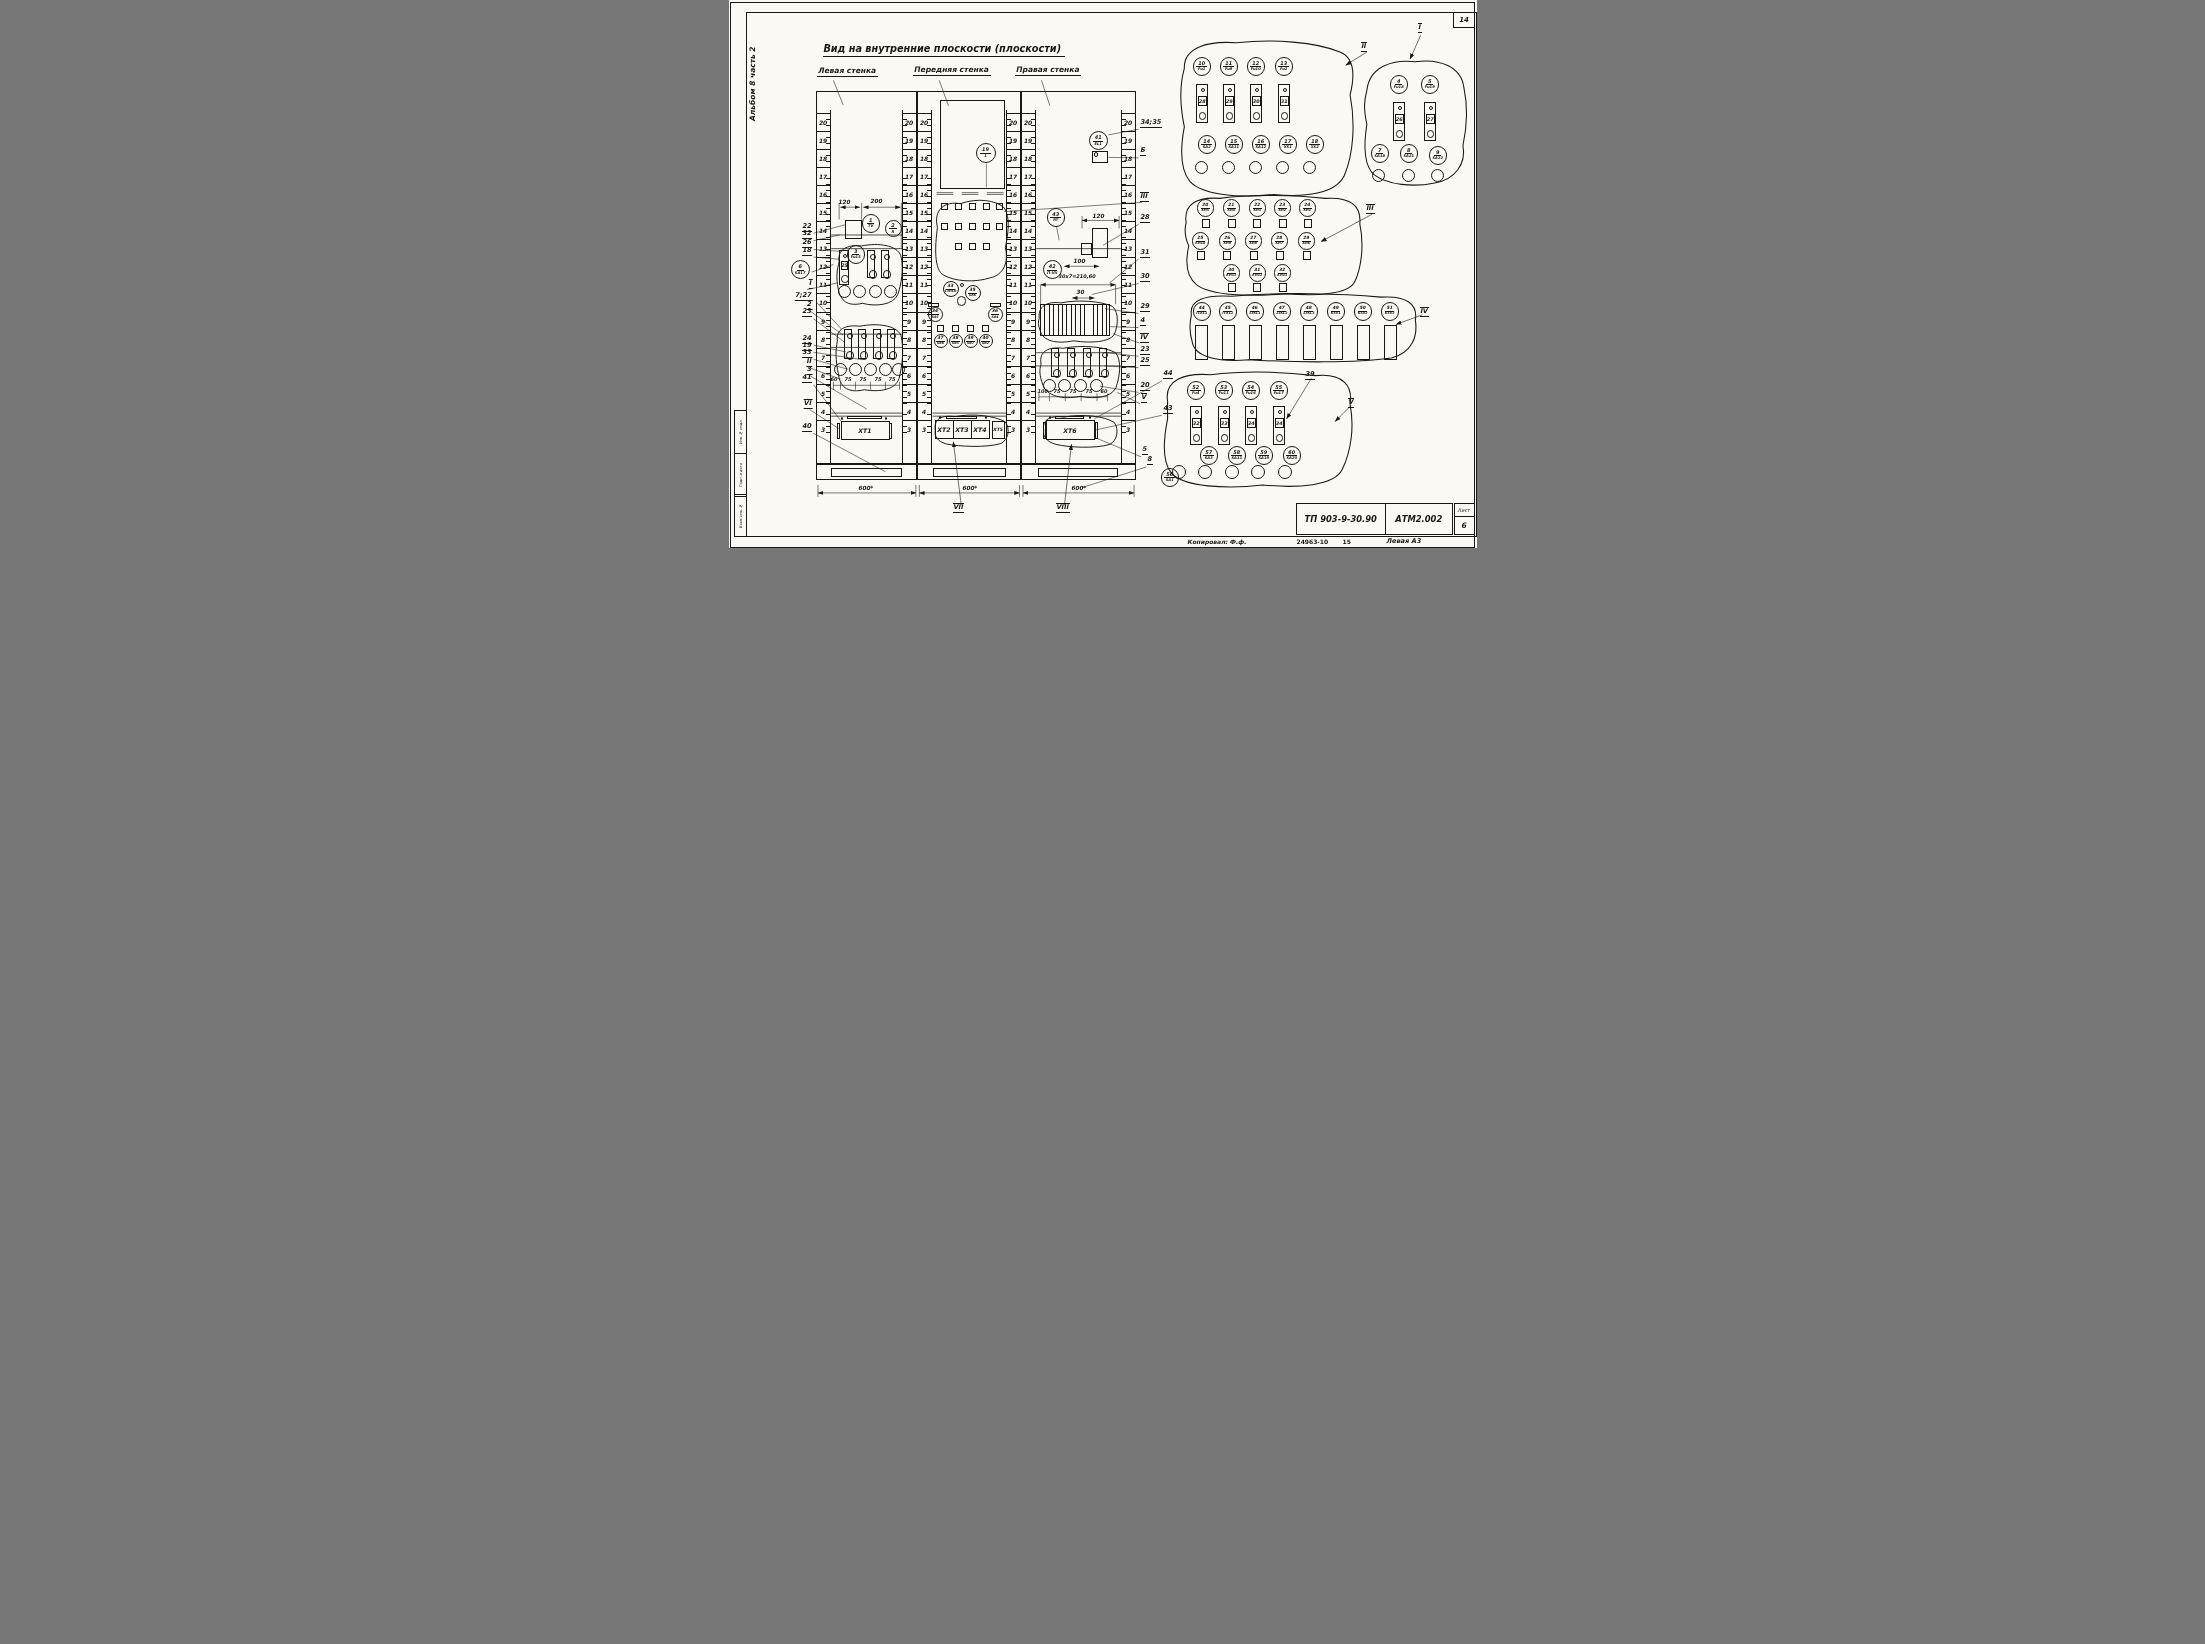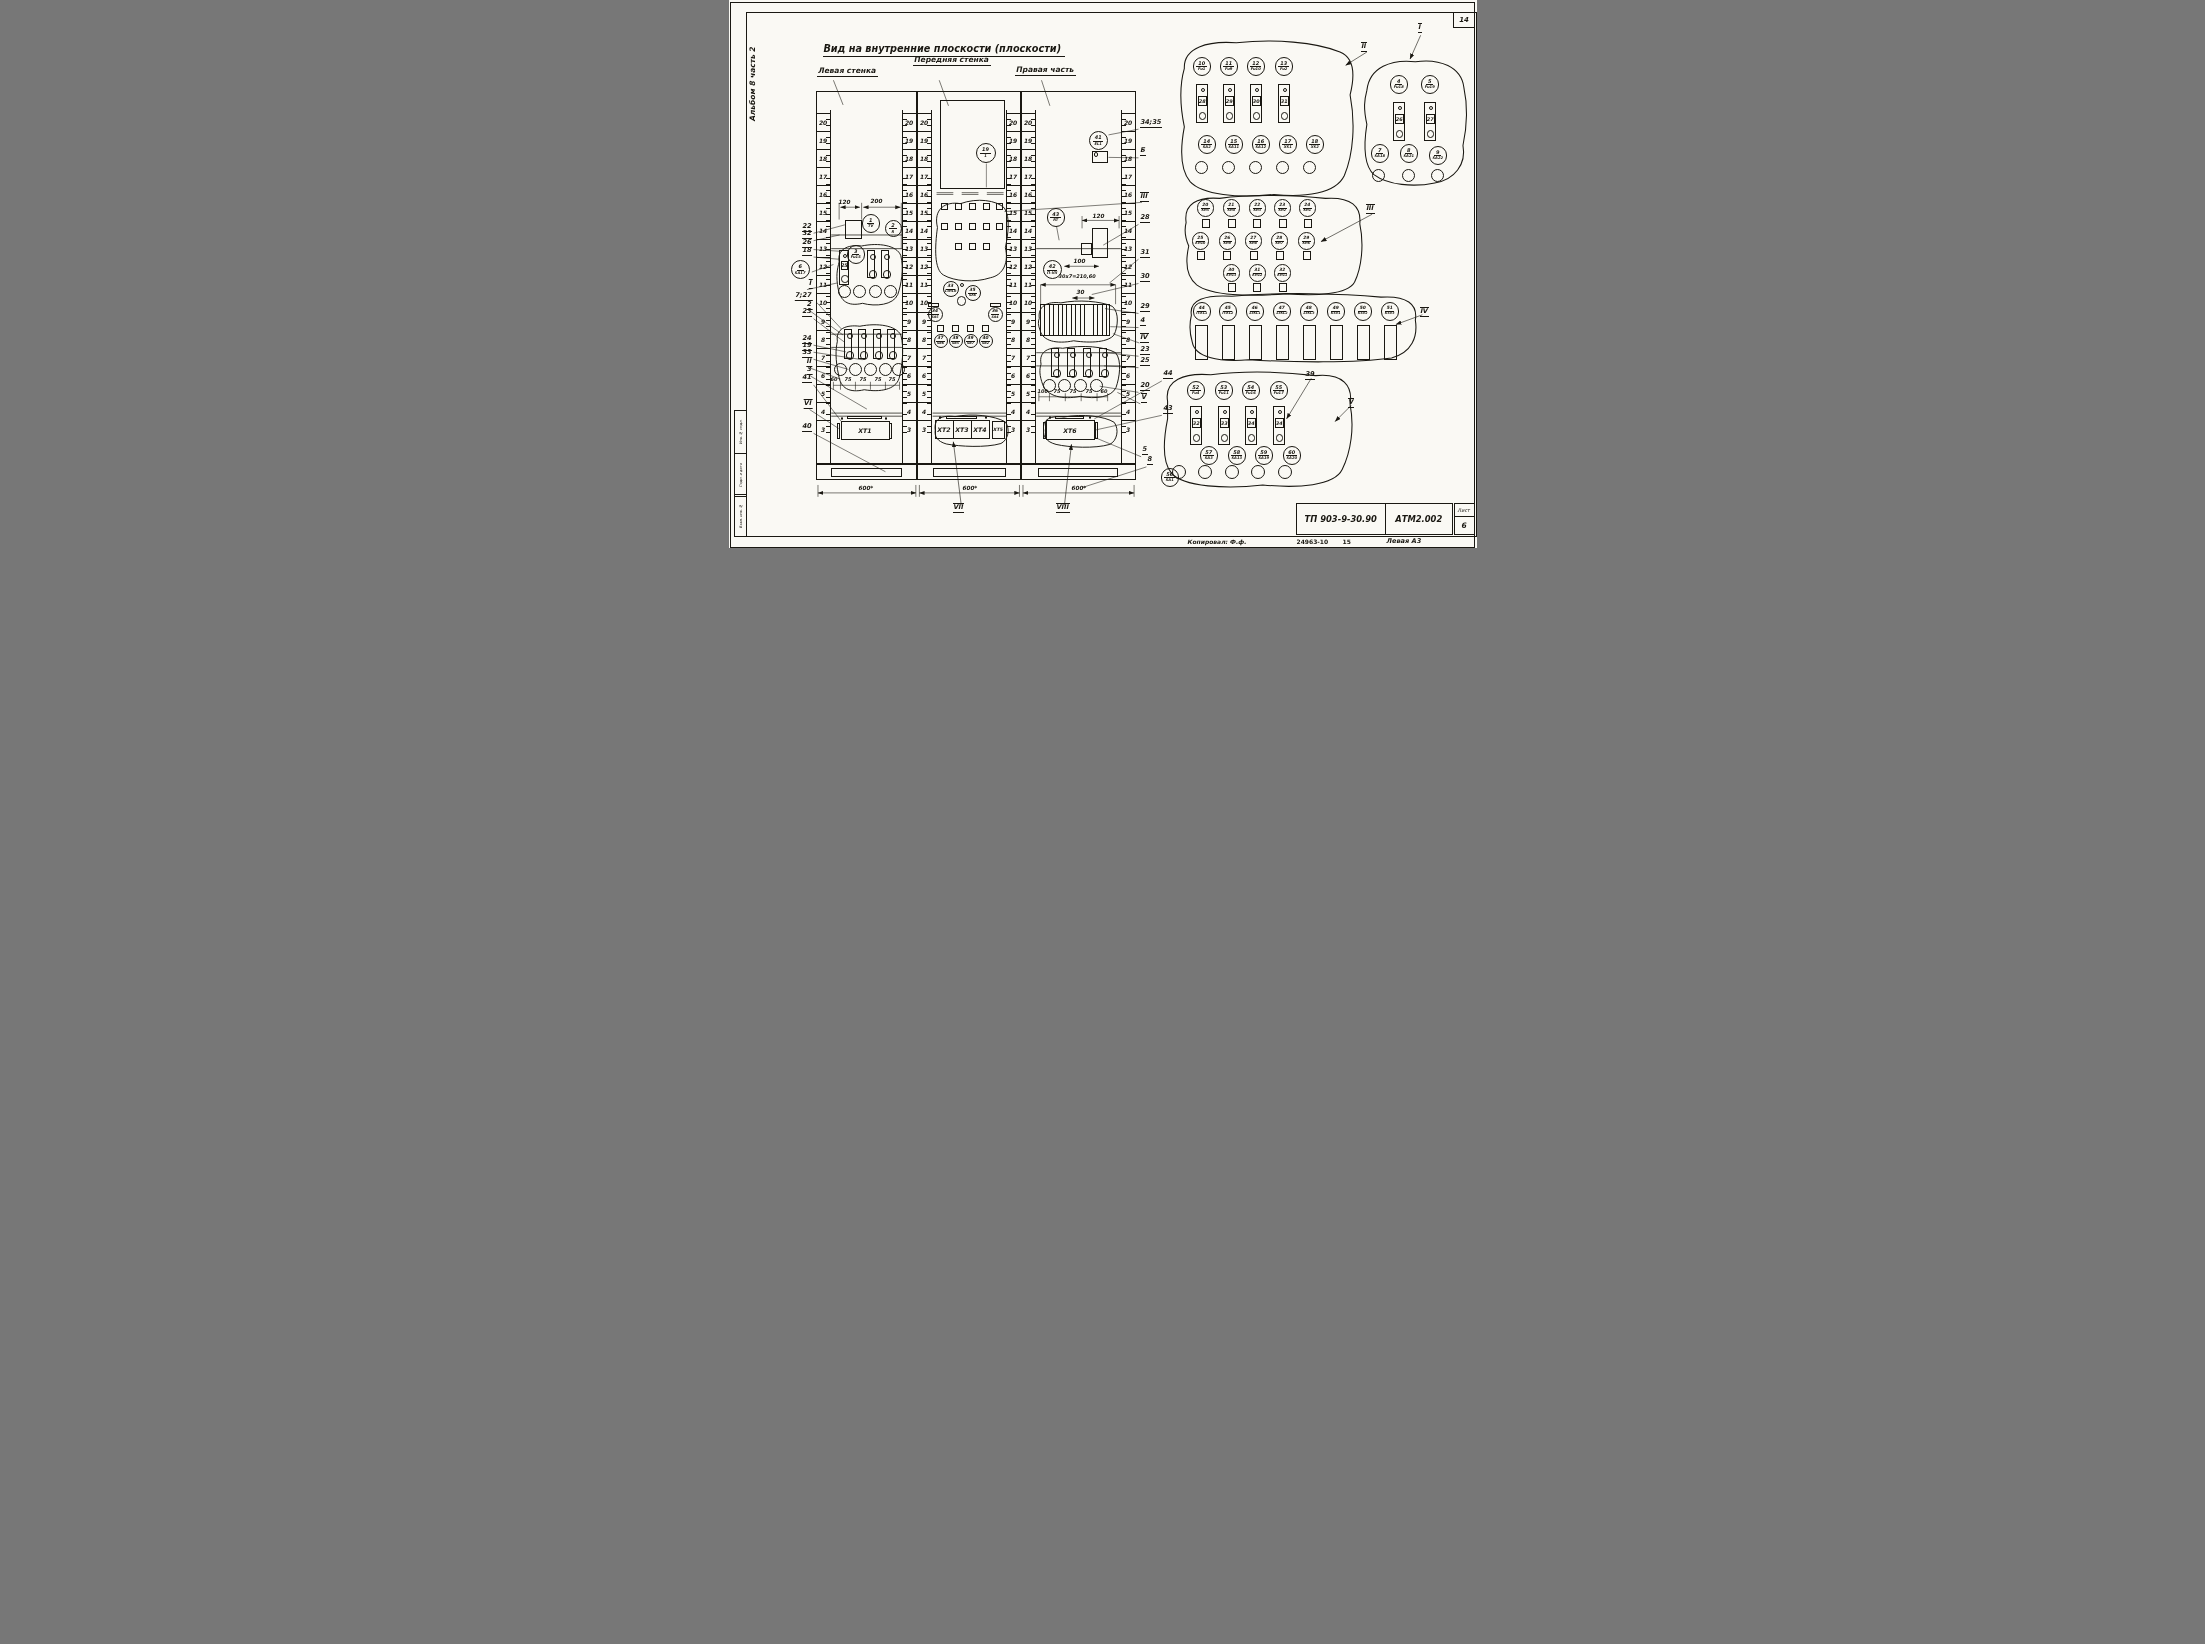--- a/index.html
+++ b/index.html
@@ -84,22 +84,22 @@
     </div>
   <div class="stampcell" style="top:453px;height:42px;">
     <span>Подп. и дата</span>
     </div>
   <div class="stampcell" style="top:494px;height:41px;">
     <span>Взам. инв. №</span>
     </div>
 
   <div class="maintitle">Вид на внутренние плоскости (плоскости)</div>
   <div class="ptitle" style="left:88px;top:66px;">Левая стенка</div>
-  <div class="ptitle" style="left:184px;top:55px;">Передняя стенка</div>
-  <div class="ptitle" style="left:286px;top:65px;">Правая часть</div>
+  <div class="ptitle" style="left:184px;top:65px;">Передняя стенка</div>
+  <div class="ptitle" style="left:286px;top:65px;">Правая стенка</div>
 
   <div class="tb" style="left:567px;top:503px;width:157px;height:32px;">
     <div class="c1">ТП 903-9-30.90</div>
     <div class="c2">АТМ2.002</div>
   </div>
   <div class="tbl" style="left:725px;top:503px;width:21px;height:32px;">
     <div class="lh">Лист</div>
     <div class="ln">6</div>
   </div>
 

